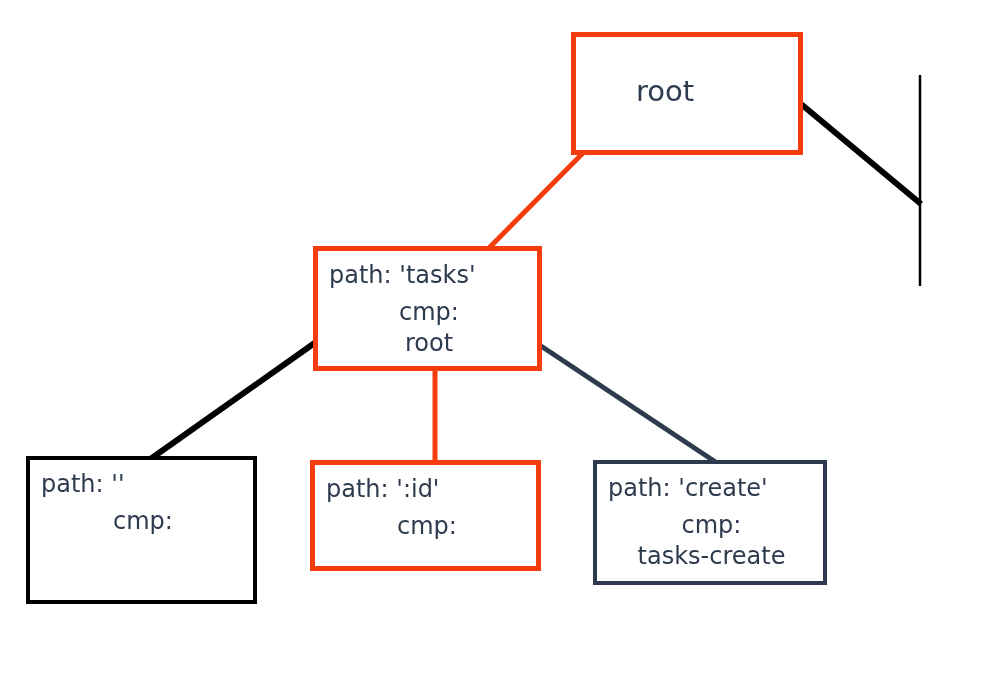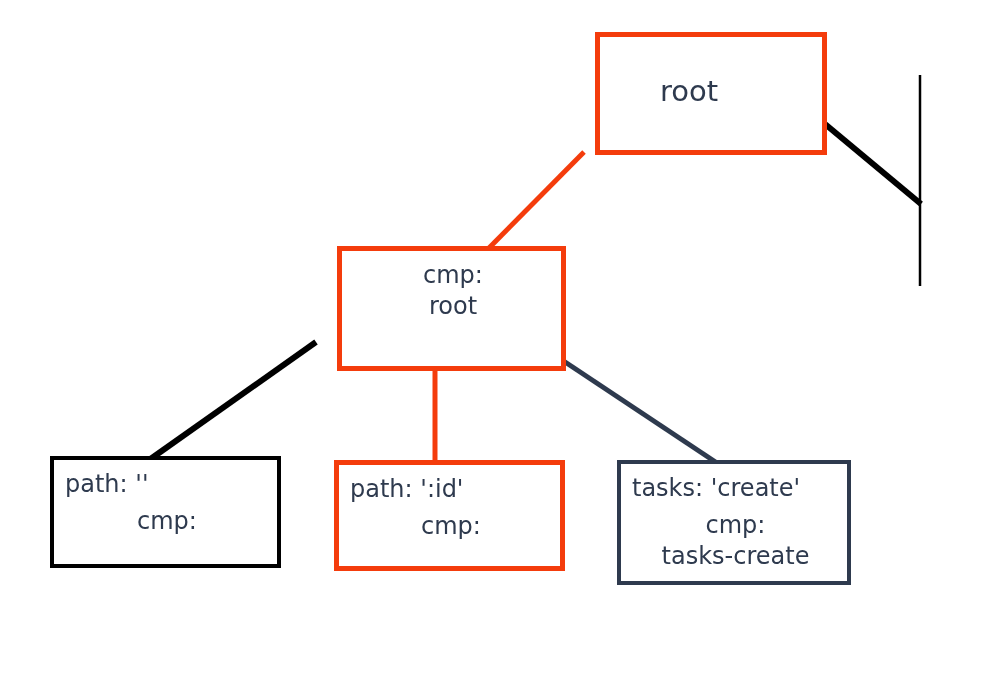--- a/index.html
+++ b/index.html
@@ -28,21 +28,20 @@
     position: absolute;
     left: 0; top: 0;
     width: 998px; height: 677px;
   }
   .node {
     position: absolute;
     background: var(--bg);
     font-size: 24px;
     line-height: 31px;
     padding: 9px 8px 0 11px;
-    margin-left: 24px;
   }
   .node.red   { border: 5px solid var(--accent); }
   .node.black { border: 4px solid var(--line); }
   .node.navy  { border: 4px solid var(--ink); }
   .node .path-line { margin-bottom: 6px; white-space: nowrap; }
   .node .cmp-line  { white-space: nowrap; text-align: center; }
   .node.root-node {
     display: flex;
     align-items: center;
     justify-content: center;
@@ -67,33 +66,34 @@
     <line class="edge-navy" x1="541" y1="346" x2="717" y2="463"></line>
     <line class="edge-black" x1="801" y1="104" x2="921" y2="204"></line>
     <line class="thin-black" x1="920" y1="75" x2="920" y2="286"></line>
   </svg>
 
   <div class="node red root-node" style="left:571px; top:32px; width:232px; height:123px;">
     <div>root</div>
   </div>
 
   <div class="node red" style="left:313px; top:246px; width:229px; height:125px;">
+    <div class="path-line">path: 'tasks'</div>
     <div class="cmp-line">cmp:</div>
     <div class="cmp-line">root</div>
   </div>
 
-  <div class="node black" style="left:26px; top:456px; width:231px; height:112px;">
+  <div class="node black" style="left:26px; top:456px; width:231px; height:148px;">
     <div class="path-line">path: ''</div>
     <div class="cmp-line">cmp:</div>
   </div>
 
   <div class="node red" style="left:310px; top:460px; width:231px; height:111px;">
     <div class="path-line">path: ':id'</div>
     <div class="cmp-line">cmp:</div>
   </div>
 
   <div class="node navy" style="left:593px; top:460px; width:234px; height:125px;">
-    <div class="path-line">tasks: 'create'</div>
+    <div class="path-line">path: 'create'</div>
     <div class="cmp-line">cmp:</div>
     <div class="cmp-line">tasks-create</div>
   </div>
 
 </div>
 
 </body></html>

